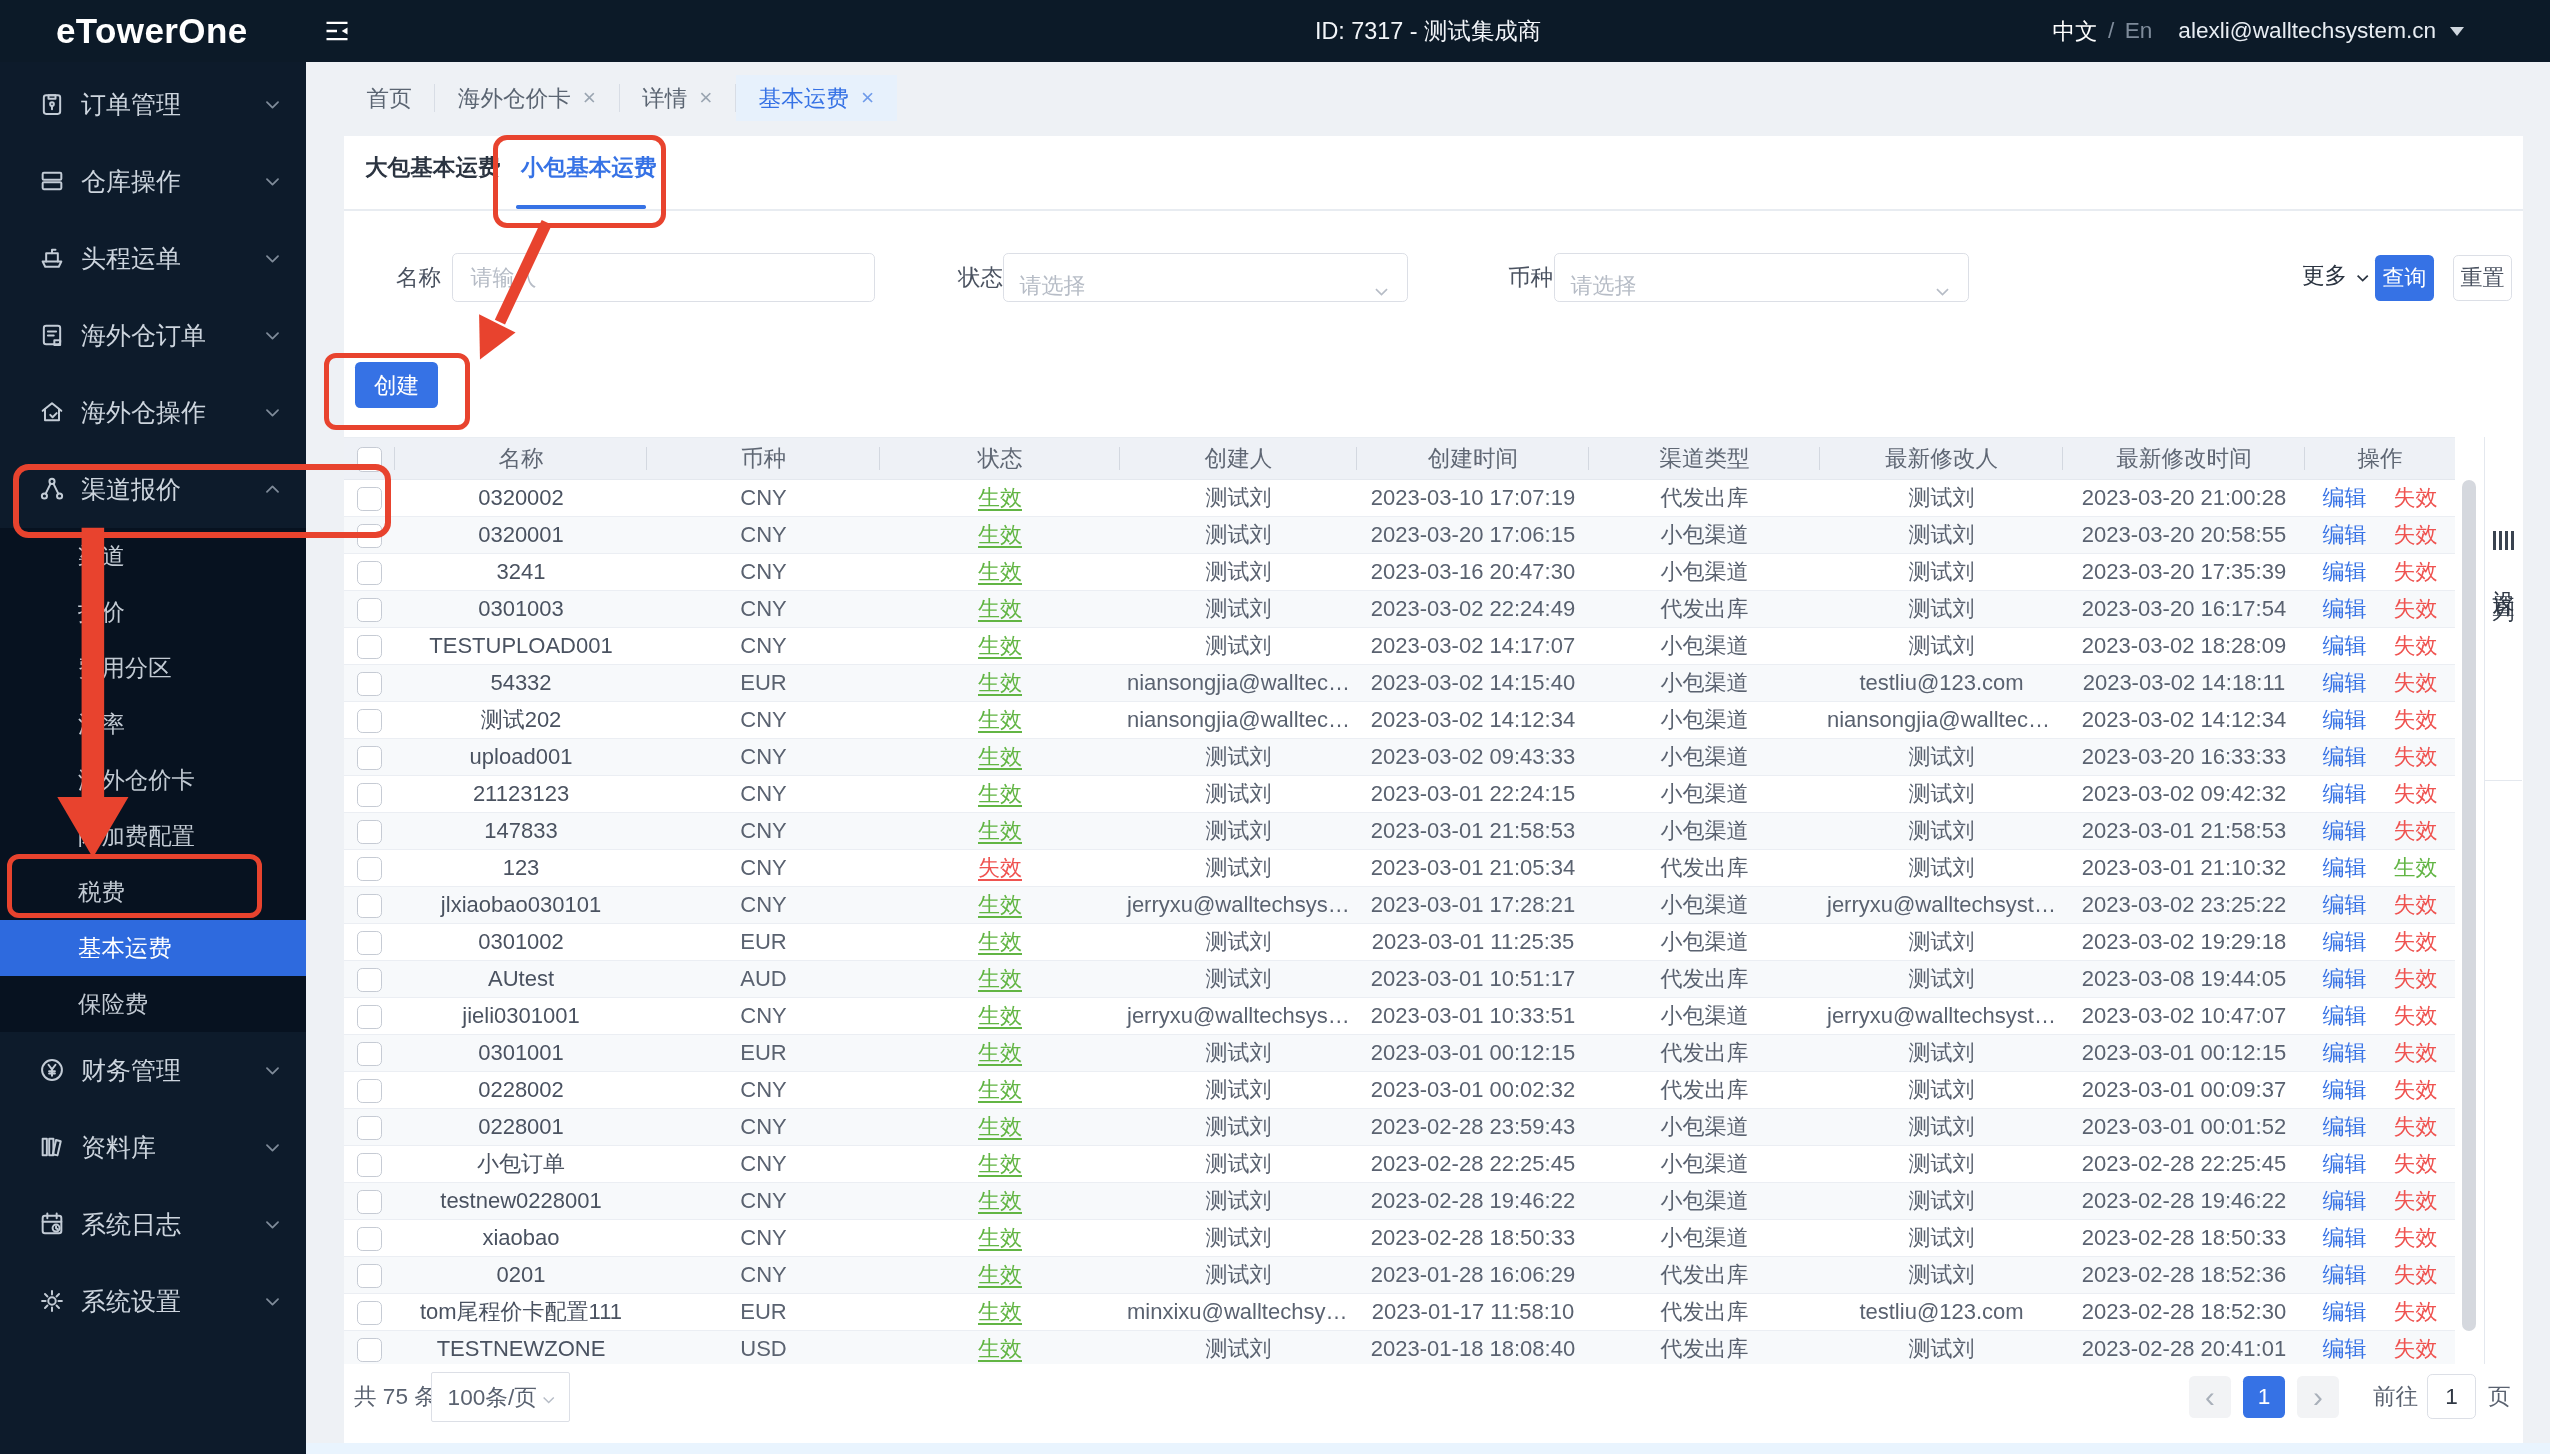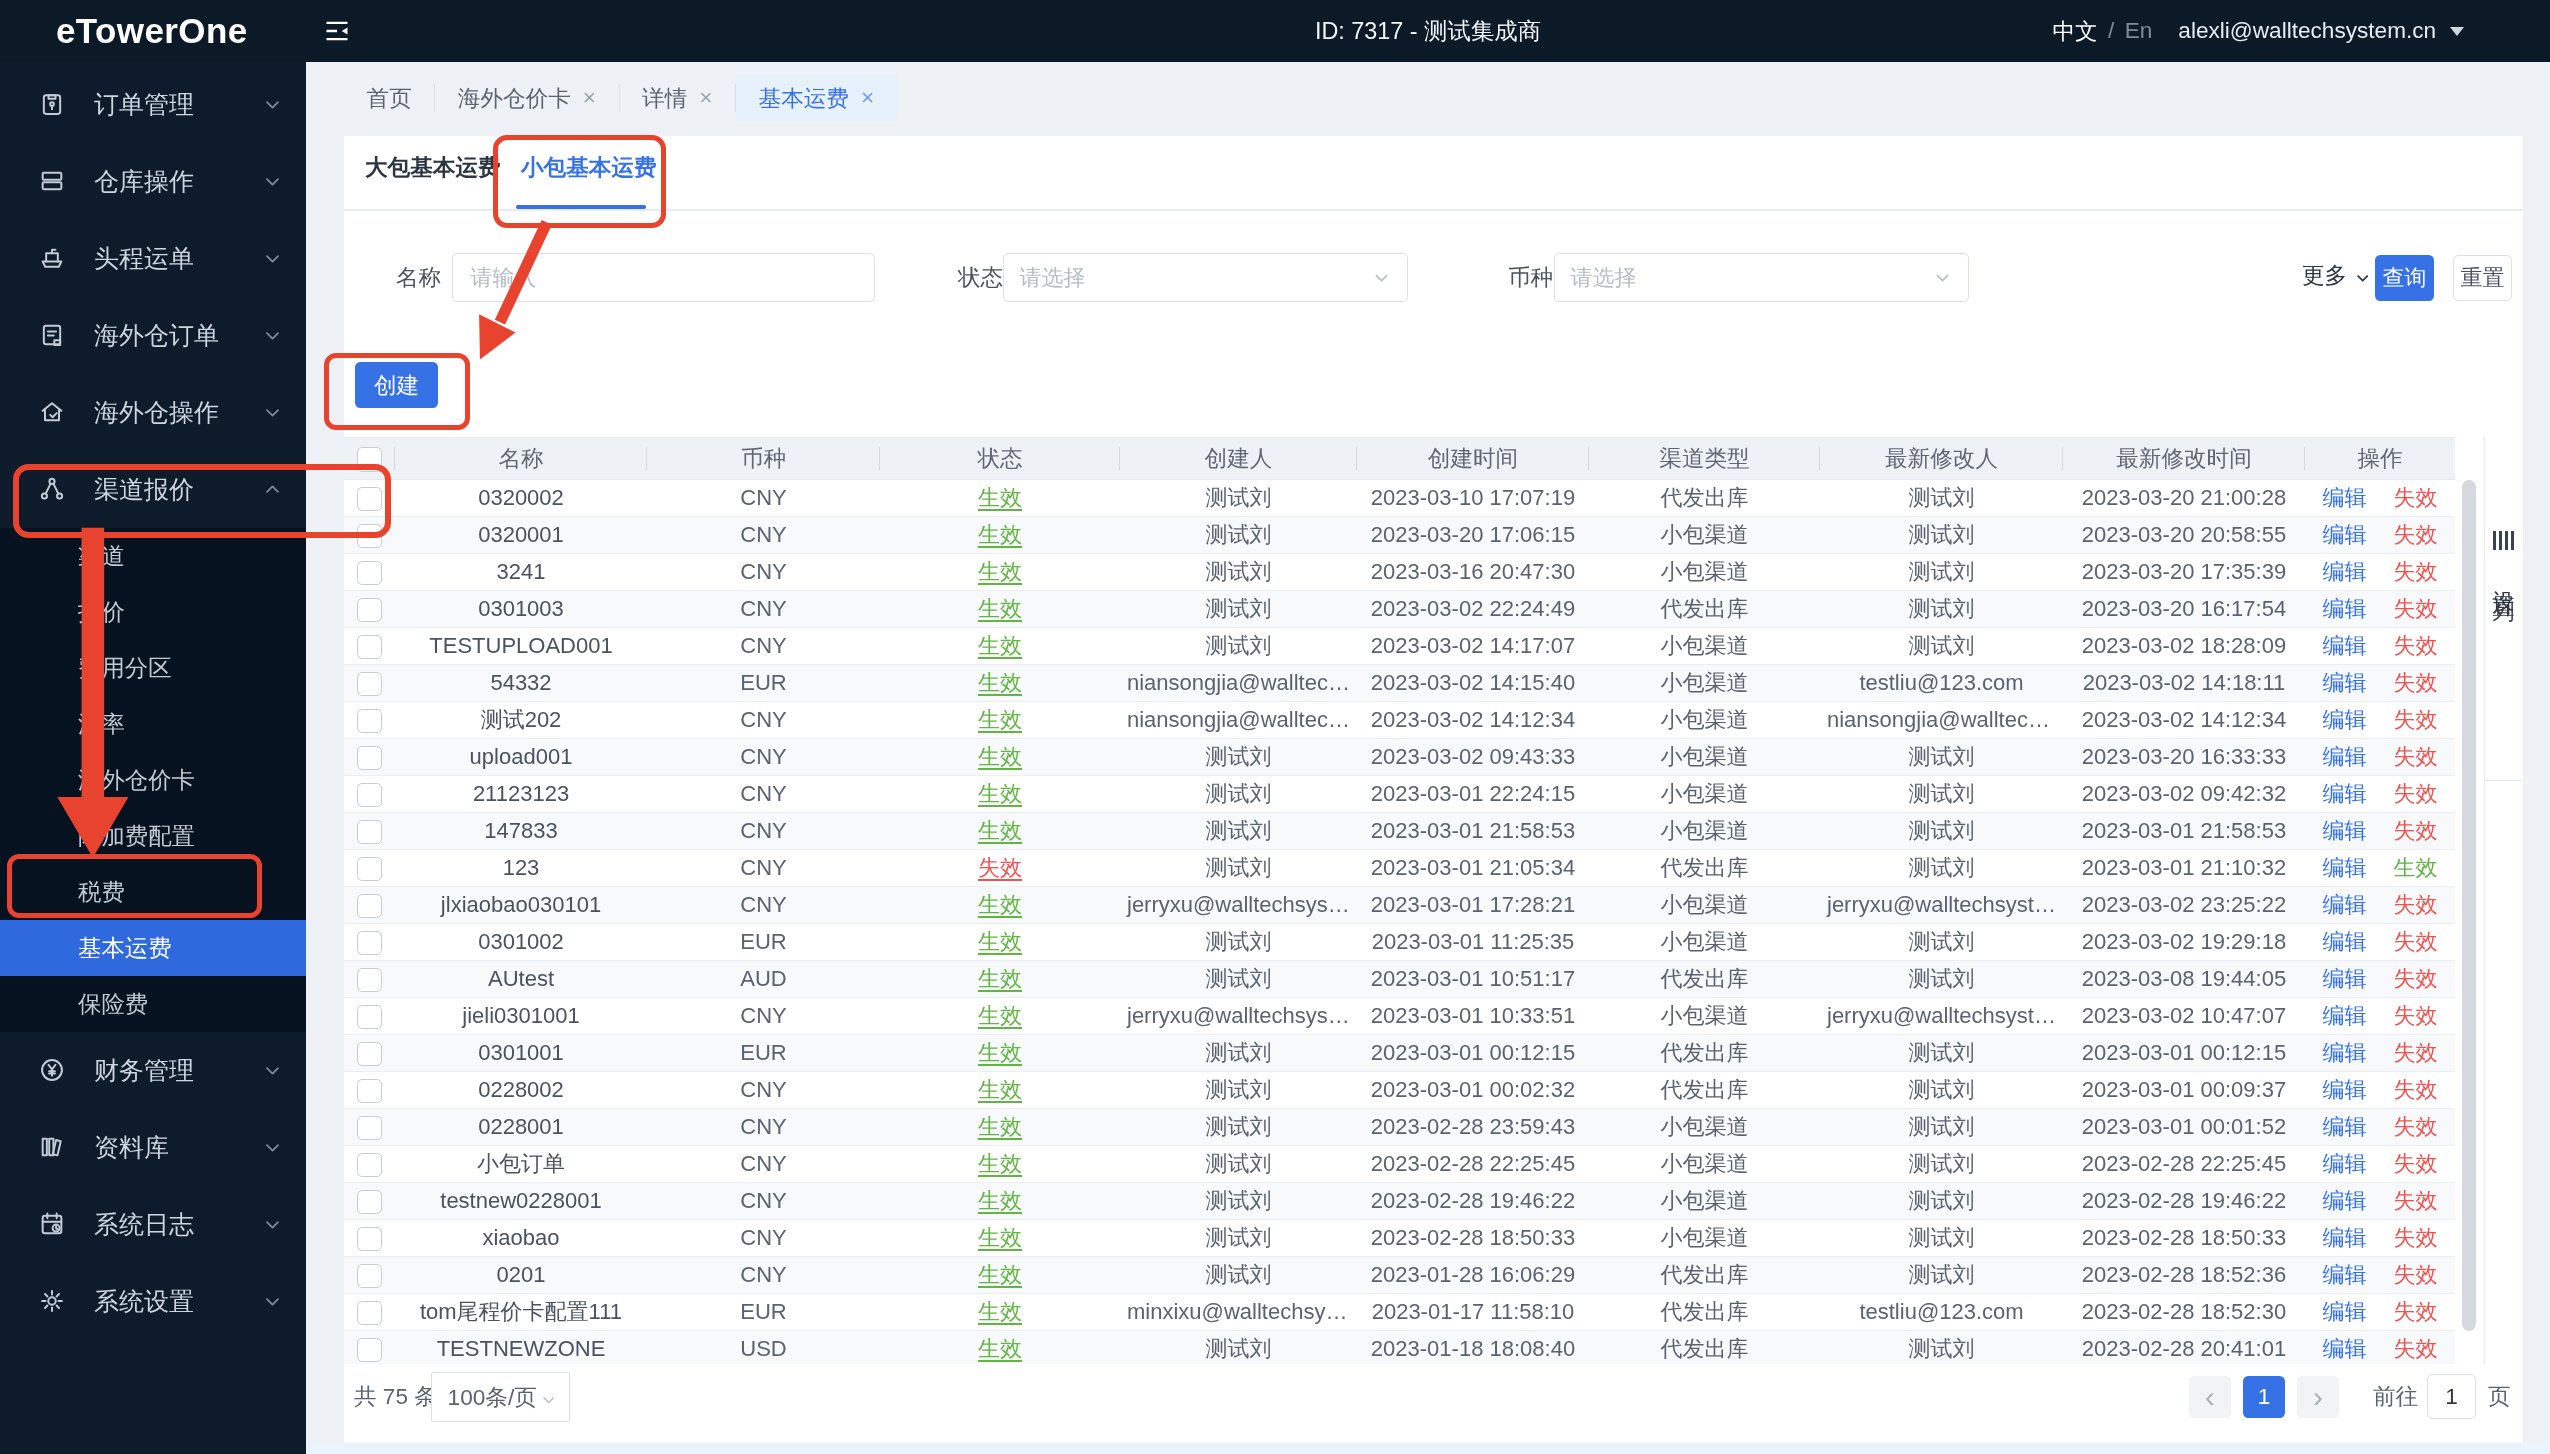--- a/index.html
+++ b/index.html
@@ -18,21 +18,21 @@
   .lang-zh{color:#fff;cursor:pointer}
   .lang-dim{color:#7e8b9a}
   .user-email{margin-left:15.6px;color:#e8edf3;cursor:pointer}
   .caret-down{width:0;height:0;border-left:7.8px solid transparent;border-right:7.8px solid transparent;border-top:9.5px solid #cfd6de;margin-left:3.5px}
   
   .sidebar{position:absolute;left:0;top:62px;width:306px;bottom:0;background:#0d1b2b;z-index:9}
   .menu-top{padding-top:3.5px}
   .menu-item{height:77px;display:flex;align-items:center;padding:0 24px 0 38px;color:#cdd5de;font-size:25px;cursor:pointer}
   .mi-icon{width:28px;height:28px;flex:0 0 28px;color:#c3ccd6}
   .mi-icon svg{width:28px;height:28px;display:block}
-  .mi-label{margin-left:28px;white-space:nowrap}
+  .mi-label{margin-left:15px;white-space:nowrap}
   .mi-chevron{margin-left:auto;width:19px;height:19px;color:#7f8b99}
   .mi-chevron svg{width:19px;height:19px;display:block;transition:transform .2s}
   .mi-chevron.up svg{transform:rotate(180deg)}
   .submenu{background:#071220;padding:0}
   .submenu-item{height:56px;line-height:56px;padding-left:78px;color:#c2cad3;font-size:23.4px;cursor:pointer;white-space:nowrap}
   .submenu-item.active{background:#2e6ade;color:#fff}
   
   .main-card{position:absolute;left:344px;top:136px;width:2179px;bottom:0;background:#fff;z-index:1}
   .tabstrip{position:absolute;left:344px;top:75px;height:46px;display:flex;align-items:stretch;z-index:2}
   .tab{display:flex;align-items:center;padding:0 22.6px;font-size:22.6px;color:#5b6572;cursor:pointer;white-space:nowrap}
@@ -43,21 +43,21 @@
   
   .subtab{position:absolute;font-size:22.6px;font-weight:600;color:#2b3441;cursor:pointer;z-index:2}
   .subtab.active{color:#3672e5}
   .subtab-underline{position:absolute;left:516px;top:205px;width:130px;height:4.3px;background:#3672e5;border-radius:1.7px;z-index:2}
   .subtab-divider{position:absolute;left:344px;top:209px;width:2179px;height:1.7px;background:#e8ecf1;z-index:1}
   
   .flabel{position:absolute;top:253px;height:49px;line-height:49px;font-size:22.6px;color:#4a5260;z-index:2}
   .finput{position:absolute;top:253px;height:49px;border:0.9px solid #dcdfe6;border-radius:5.2px;background:#fff;box-sizing:border-box;z-index:2}
   input.finput{padding:0 17.4px;font-size:22px;color:#303844;outline:none;font-family:inherit}
   input.finput::placeholder{color:#b6bcc6}
-  .fselect{display:flex;align-items:center;justify-content:space-between;padding:0 15.6px;cursor:pointer}
+  .fselect{display:flex;align-items:flex-end;justify-content:space-between;padding:0 15.6px;cursor:pointer}
   .fselect .ph{color:#b6bcc6;font-size:22px}
   .fselect .sel-caret{color:#b6bcc6;width:19px;height:19px}
   .more-link{position:absolute;left:2302px;top:251px;height:49px;display:flex;align-items:center;gap:7px;font-size:22.6px;color:#2b3441;cursor:pointer;z-index:2}
   .more-link .sel-caret{width:17.4px;height:17.4px;color:#2b3441}
   .btn{position:absolute;height:46px;border-radius:5.2px;font-size:22px;display:flex;align-items:center;justify-content:center;cursor:pointer;box-sizing:border-box;z-index:2}
   .btn-primary{background:#3672e5;color:#fff;border:none}
   .btn-plain{background:#fff;color:#4a5260;border:0.9px solid #dcdfe6}
   #btn-search{left:2375px;top:255px;width:59px}
   #btn-reset{left:2453px;top:255px;width:59px}
   #btn-create{left:355px;top:362px;width:83px;font-size:22.6px}

